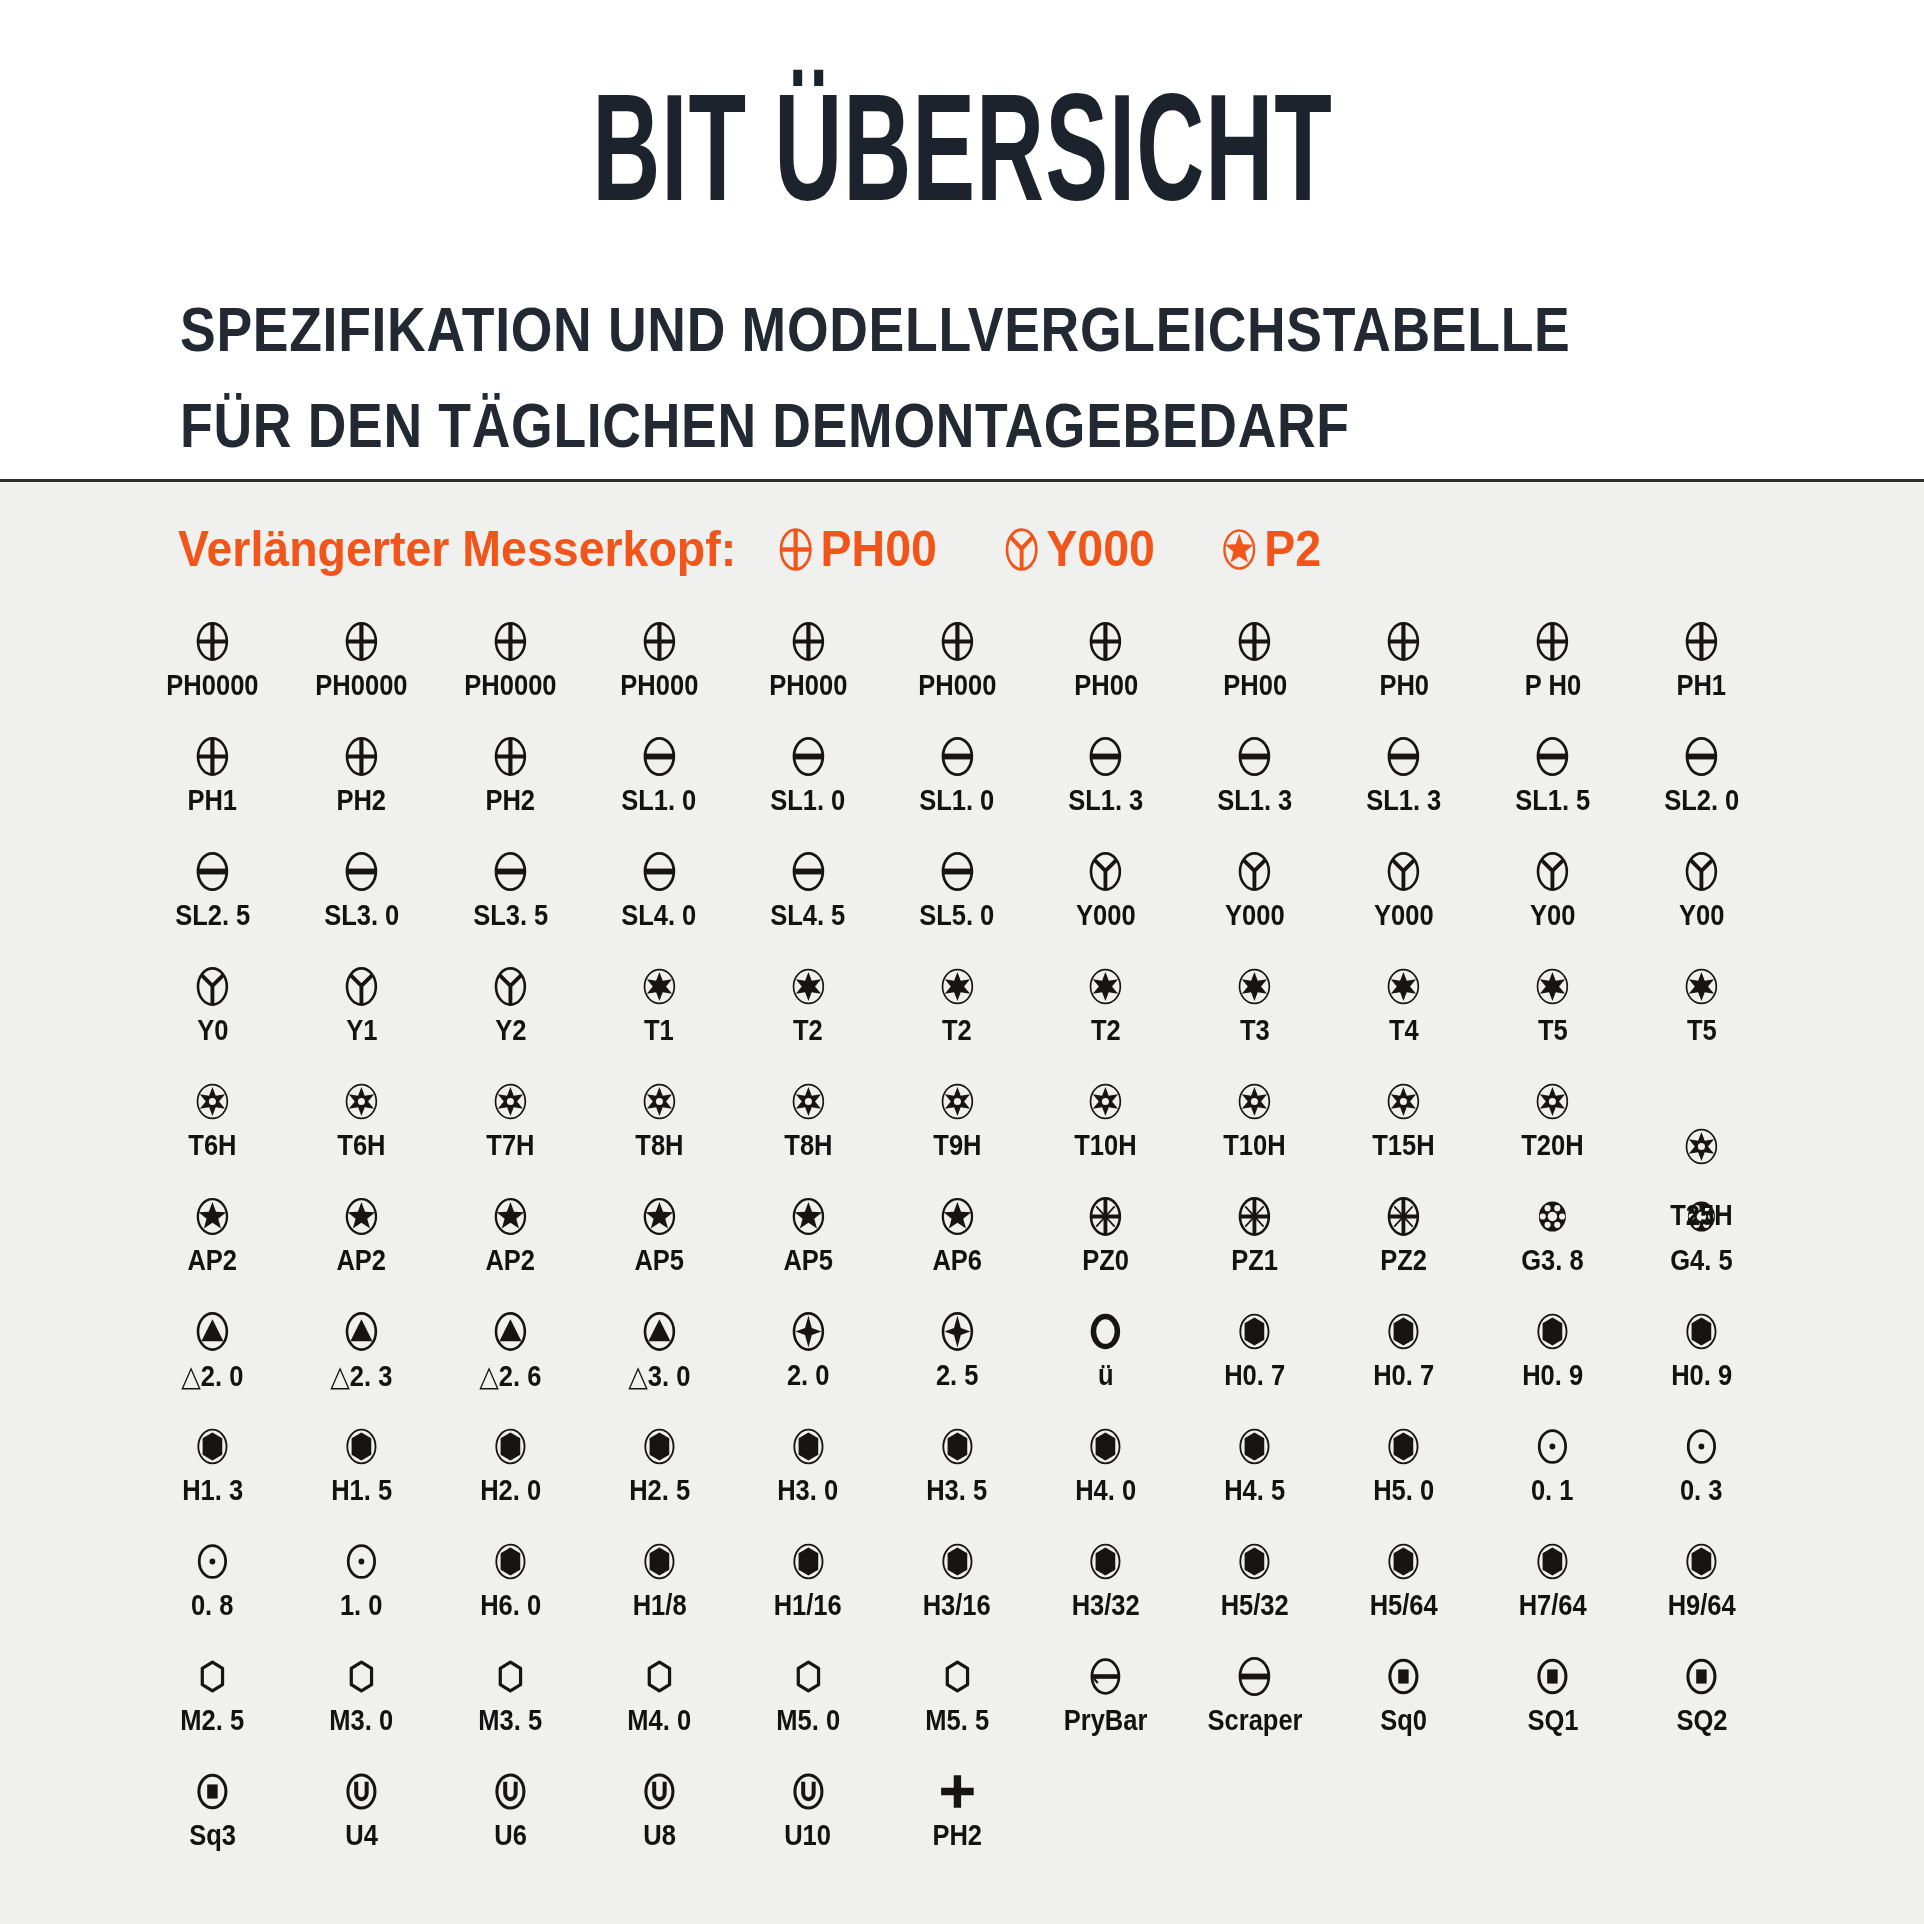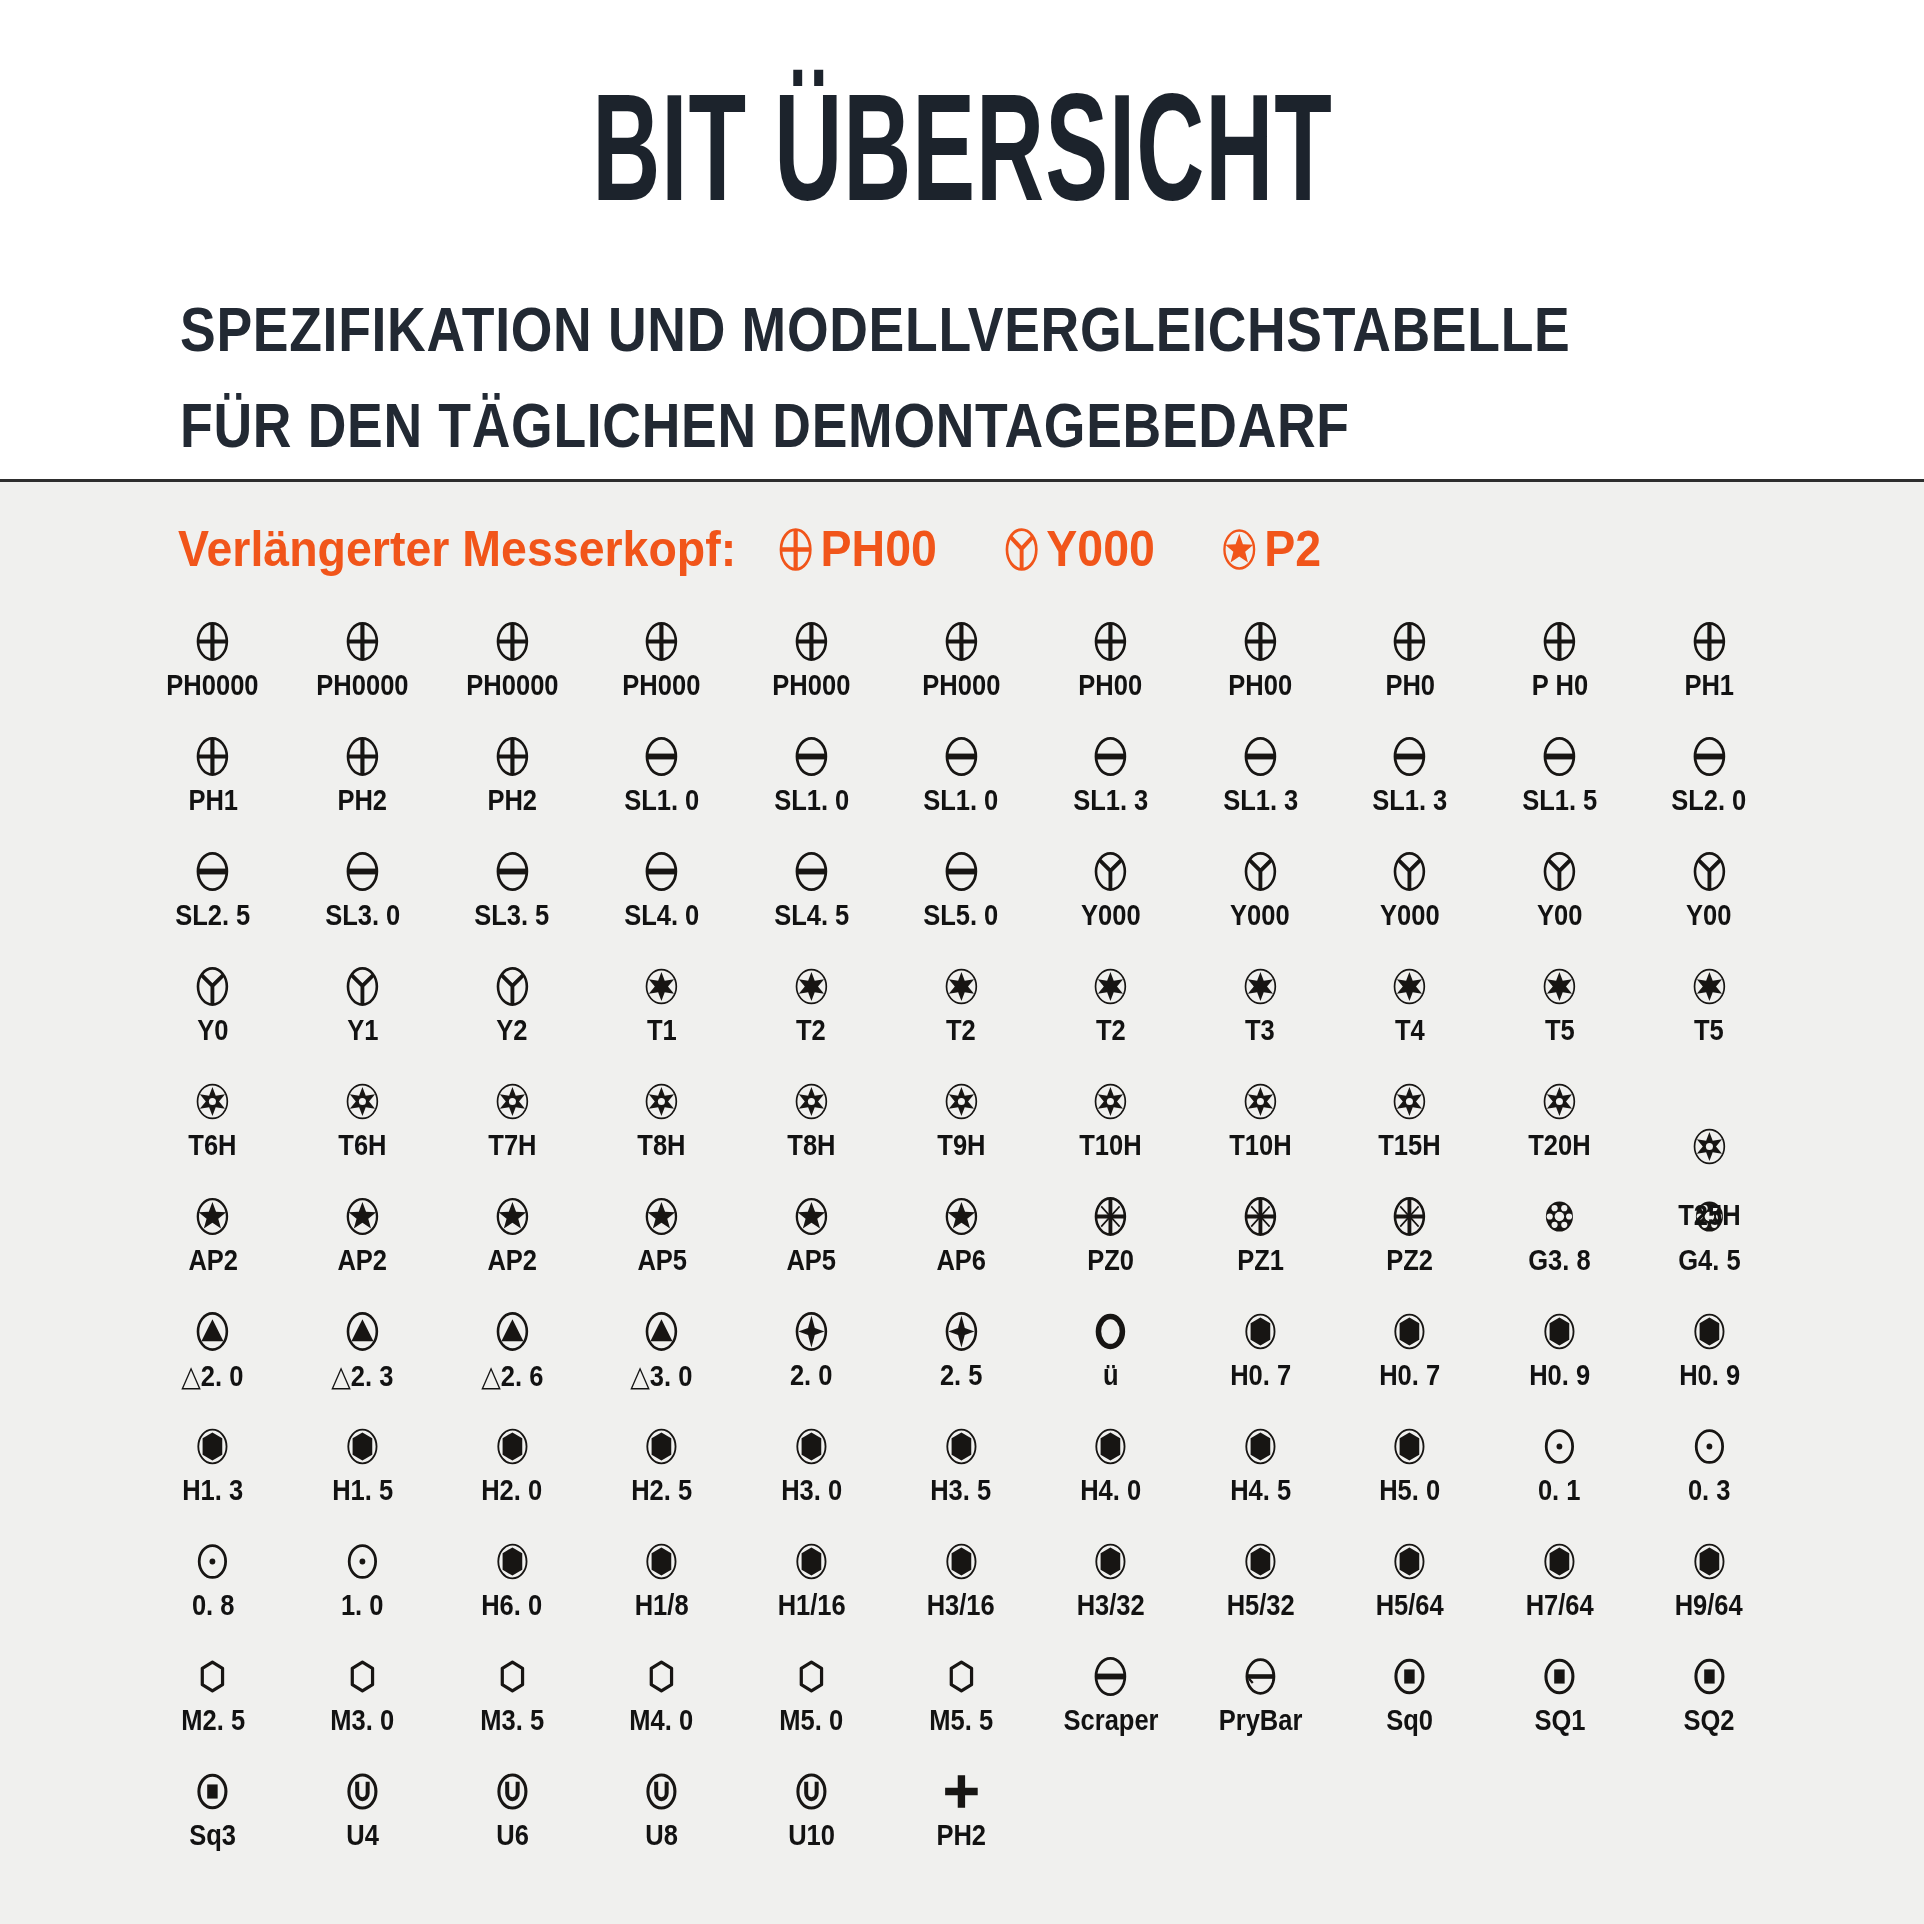--- a/index.html
+++ b/index.html
@@ -14,21 +14,21 @@
     margin-top:71px;text-align:center;font-size:152px;font-weight:700;
     color:var(--heading);letter-spacing:1.6px;white-space:nowrap;
     transform:scaleX(0.62);transform-origin:center;line-height:1;
   }
   .subtitle{
     margin:59px 0 0 180px;color:#222933;font-size:63px;font-weight:600;
     line-height:1.52;letter-spacing:0.8px;
   }
   .subtitle .line{display:block;transform:scaleX(0.85);transform-origin:left;white-space:nowrap;}
   .divider{height:3.2px;background:var(--divider);}
-  .panel{flex:1;background:var(--panel);padding:38px 9px 0 0;}
+  .panel{flex:1;background:var(--panel);padding:38px 17px 0 0;}
   .ext-head{
     margin-left:178px;display:flex;align-items:center;color:var(--accent);
     font-size:50px;font-weight:600;transform:scaleX(0.93);transform-origin:left;white-space:nowrap;
   }
   .ext-head .ext-label{margin-right:44px;}
   .ext-item{display:flex;align-items:center;margin-right:71px;}
   .ext-item .bit-icon svg{height:47px;width:auto;display:block;}
   .ext-item .ext-item-label{margin-left:6.4px;}
   .bit-grid{
     margin:34px 132px 0 138px;
@@ -1052,35 +1052,35 @@
         <span class="bit-icon">
           <svg viewBox="0 0 24 28" xmlns="http://www.w3.org/2000/svg">
             <path d="M12 4.6 L18.6 8.7 L18.6 19.3 L12 23.4 L5.4 19.3 L5.4 8.7 Z" fill="none" stroke="currentColor" stroke-width="2.1" stroke-linejoin="round"></path>
           </svg>
         </span>
         <span class="bit-label">M5. 5</span>
       </div>
       <div class="bit-cell">
         <span class="bit-icon">
           <svg viewBox="0 0 24 28" xmlns="http://www.w3.org/2000/svg">
-            <ellipse cx="12" cy="14" rx="9.4" ry="11.8" fill="none" stroke="currentColor" stroke-width="1.8"></ellipse>
-            <path d="M2.6 14 H21.4" stroke="currentColor" stroke-width="3.8" fill="none"></path>
-          </svg>
-        </span>
-        <span class="bit-label">Scraper</span>
-      </div>
-      <div class="bit-cell">
-        <span class="bit-icon">
-          <svg viewBox="0 0 24 28" xmlns="http://www.w3.org/2000/svg">
             <ellipse cx="12" cy="14" rx="8.8" ry="11" fill="none" stroke="currentColor" stroke-width="1.8"></ellipse>
             <path d="M3.6 14 H20.4" stroke="currentColor" stroke-width="3" fill="none"></path>
             <path d="M4.6 15.5 L7 18.2" stroke="currentColor" stroke-width="1.5" fill="none"></path>
           </svg>
         </span>
         <span class="bit-label">PryBar</span>
+      </div>
+      <div class="bit-cell">
+        <span class="bit-icon">
+          <svg viewBox="0 0 24 28" xmlns="http://www.w3.org/2000/svg">
+            <ellipse cx="12" cy="14" rx="9.4" ry="11.8" fill="none" stroke="currentColor" stroke-width="1.8"></ellipse>
+            <path d="M2.6 14 H21.4" stroke="currentColor" stroke-width="3.8" fill="none"></path>
+          </svg>
+        </span>
+        <span class="bit-label">Scraper</span>
       </div>
       <div class="bit-cell">
         <span class="bit-icon">
           <svg viewBox="0 0 24 28" xmlns="http://www.w3.org/2000/svg">
             <ellipse cx="12" cy="14" rx="8.8" ry="10.6" fill="none" stroke="currentColor" stroke-width="2"></ellipse>
             <rect x="8.6" y="9.4" width="6.8" height="9.2" fill="currentColor"></rect>
           </svg>
         </span>
         <span class="bit-label">Sq0</span>
       </div>

